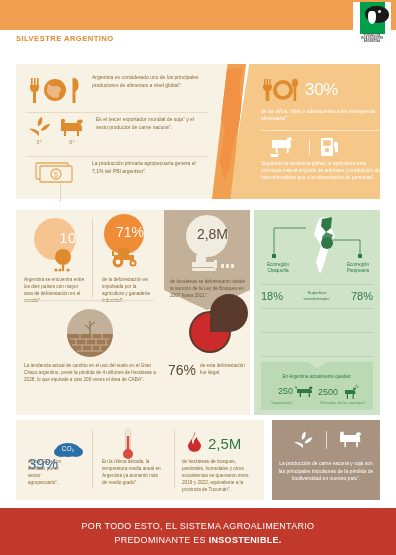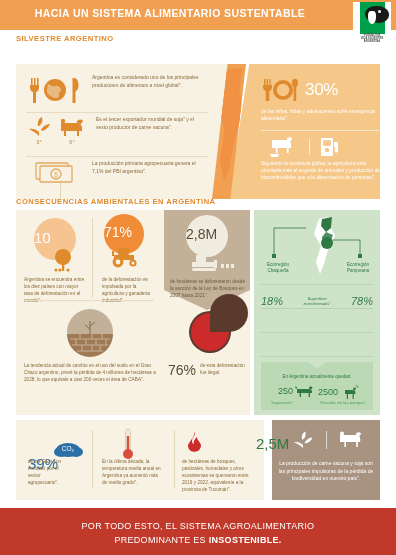--- a/index.html
+++ b/index.html
@@ -67,27 +67,27 @@
 
   
   .s2{position:absolute;left:16px;top:210px;width:364px;height:205px;}
   .s2-a{position:absolute;left:0;top:0;width:148px;height:205px;background:#f7f2e4;}
   .s2-b{position:absolute;left:148px;top:0;width:86px;height:205px;background:#c2b098;}
   .s2-bb{position:absolute;left:148px;top:80px;width:86px;height:125px;background:#f7f2e4;
     clip-path:polygon(0 0,50% 16%,100% 0,100% 100%,0 100%);}
   .s2-c{position:absolute;left:238px;top:0;width:126px;height:205px;background:#cfe3c9;}
 
   .circle{position:absolute;border-radius:50%;}
-  .c-num{position:absolute;text-align:left;}
+  .c-num{position:absolute;text-align:right;}
 
   .cell-txt{position:absolute;font-size:4.7px;line-height:7px;color:#8a6a3a;}
 
   
   .gp-eco{position:absolute;font-size:4.6px;line-height:6.4px;color:#2f7a44;text-align:center;}
-  .gp-row{position:absolute;display:flex;align-items:flex-end;justify-content:space-between;width:112px;height:22px;font-style:italic;}
+  .gp-row{position:absolute;display:flex;align-items:center;justify-content:space-between;width:112px;height:22px;}
   .gp-val{font-size:11px;color:#2f7a44;font-weight:normal;width:36px;}
   .gp-lab{font-size:4.3px;line-height:5.6px;color:#2f7a44;text-align:center;flex:1;}
   .gp-line{position:absolute;left:7px;width:112px;height:1px;background:#b5d3ae;}
   .gp-foot{position:absolute;left:7px;top:152px;width:112px;height:48px;background:#bcd9b5;
     clip-path:polygon(0 0,42% 0,50% 13%,58% 0,100% 0,100% 100%,0 100%);}
   .gp-foot-t{position:absolute;width:112px;text-align:center;font-size:4.5px;color:#2f7a44;}
   .gp-an-v{font-size:9px;color:#2f7a44;}
   .gp-an-l{font-size:4.2px;color:#4f9b63;text-align:center;}
 
   
@@ -104,21 +104,20 @@
   .footer-t.l2{top:27px;}
   .footer-t b{font-weight:bold;}
   svg{display:block;overflow:visible;}
 </style>
 </head>
 <body>
 
 <div class="page">
 
   <div class="header">
-    <div class="header-title">HACIA UN SISTEMA ALIMENTARIO SUSTENTABLE</div>
     <div class="logo">
       <div class="logo-green"></div>
       <div class="logo-white-l"></div>
       <div class="logo-white-r"></div>
       <div class="logo-blob"></div>
       <div class="logo-beak"></div>
       <div class="logo-eye"></div>
       <div class="logo-cap">
         <b>FUNDACION</b>
         <b>VIDA SILVESTRE</b>
@@ -234,21 +233,20 @@
             <rect x="4.2" y="4.2" width="7.6" height="5.6" fill="#f5c789"></rect>
             <circle cx="8" cy="14" r="2.2" fill="#f5c789"></circle>
             <path d="M15 6h2.4c1 0 1.6.7 1.6 1.6V15a1.6 1.6 0 0 1-3.2 0v-4H15z"></path>
           </g>
         </svg>
       </div>
     </div>
     <div class="rr rr-txt" style="left:245px;top:96px;width:126px;">Siguiendo la tendencia global, la agricultura está orientada más al engorde de animales y producción de biocombustibles que a la alimentación de personas".</div>
   </div>
 
-  <div class="sec-label" id="lbl-consec">CONSECUENCIAS AMBIENTALES EN ARGENTINA</div>
 
   <div class="s2">
     <div class="s2-a"></div>
     <div class="s2-b"></div>
     <div class="s2-bb"></div>
     <div class="s2-c"></div>
 
     <div class="circle" style="left:18px;top:8px;width:42px;height:42px;background:#f6c490;"></div>
     <div class="c-num" style="left:18px;top:19px;width:42px;font-size:15px;color:#ffffff;">10</div>
     <div style="position:absolute;left:32px;top:38px;">
@@ -411,21 +409,21 @@
       <svg width="16" height="34" viewBox="0 0 16 34">
         <rect x="5.4" y="1" width="5.2" height="22" rx="2.6" fill="#efe7d4" stroke="#d8cdb4" stroke-width=".8"></rect>
         <circle cx="8" cy="26" r="5" fill="#d94f3d"></circle>
         <rect x="6.8" y="8" width="2.4" height="17" fill="#d94f3d"></rect>
       </svg>
     </div>
     <div class="s3-txt" style="left:86px;top:38px;width:62px;">En la última década, la temperatura media anual en Argentina ya aumentó más de medio grado".</div>
 
     <div class="vdiv" style="left:158px;top:10px;height:58px;background:#e2d6bb;"></div>
 
-    <div style="position:absolute;left:168px;top:10px;display:flex;align-items:center;gap:48px;">
+    <div style="position:absolute;left:168px;top:10px;display:flex;align-items:center;">
       <svg width="22" height="26" viewBox="0 0 22 26">
         <path d="M11 1c1 5-3 6-3 10 0 2 1 3 2 3-1-3 1-5 3-7 0 4 4 5 4 9a6.6 6.6 0 0 1-13 .4C4 12 10 9 11 1z" fill="#cc2b2b"></path>
       </svg>
       <span style="font-size:15px;color:#2f7a44;margin-left:2px;">2,5M</span>
     </div>
     <div class="s3-txt" style="left:166px;top:38px;width:76px;">de hectáreas de bosques, pastizales, humedales y otros ecosistemas se quemaron entre 2019 y 2022, equivalente a la provincia de Tucumán".</div>
 
     <div style="position:absolute;left:274px;top:10px;display:flex;align-items:center;">
       <svg width="26" height="20" viewBox="0 0 26 20">
         <g fill="#ffffff">

